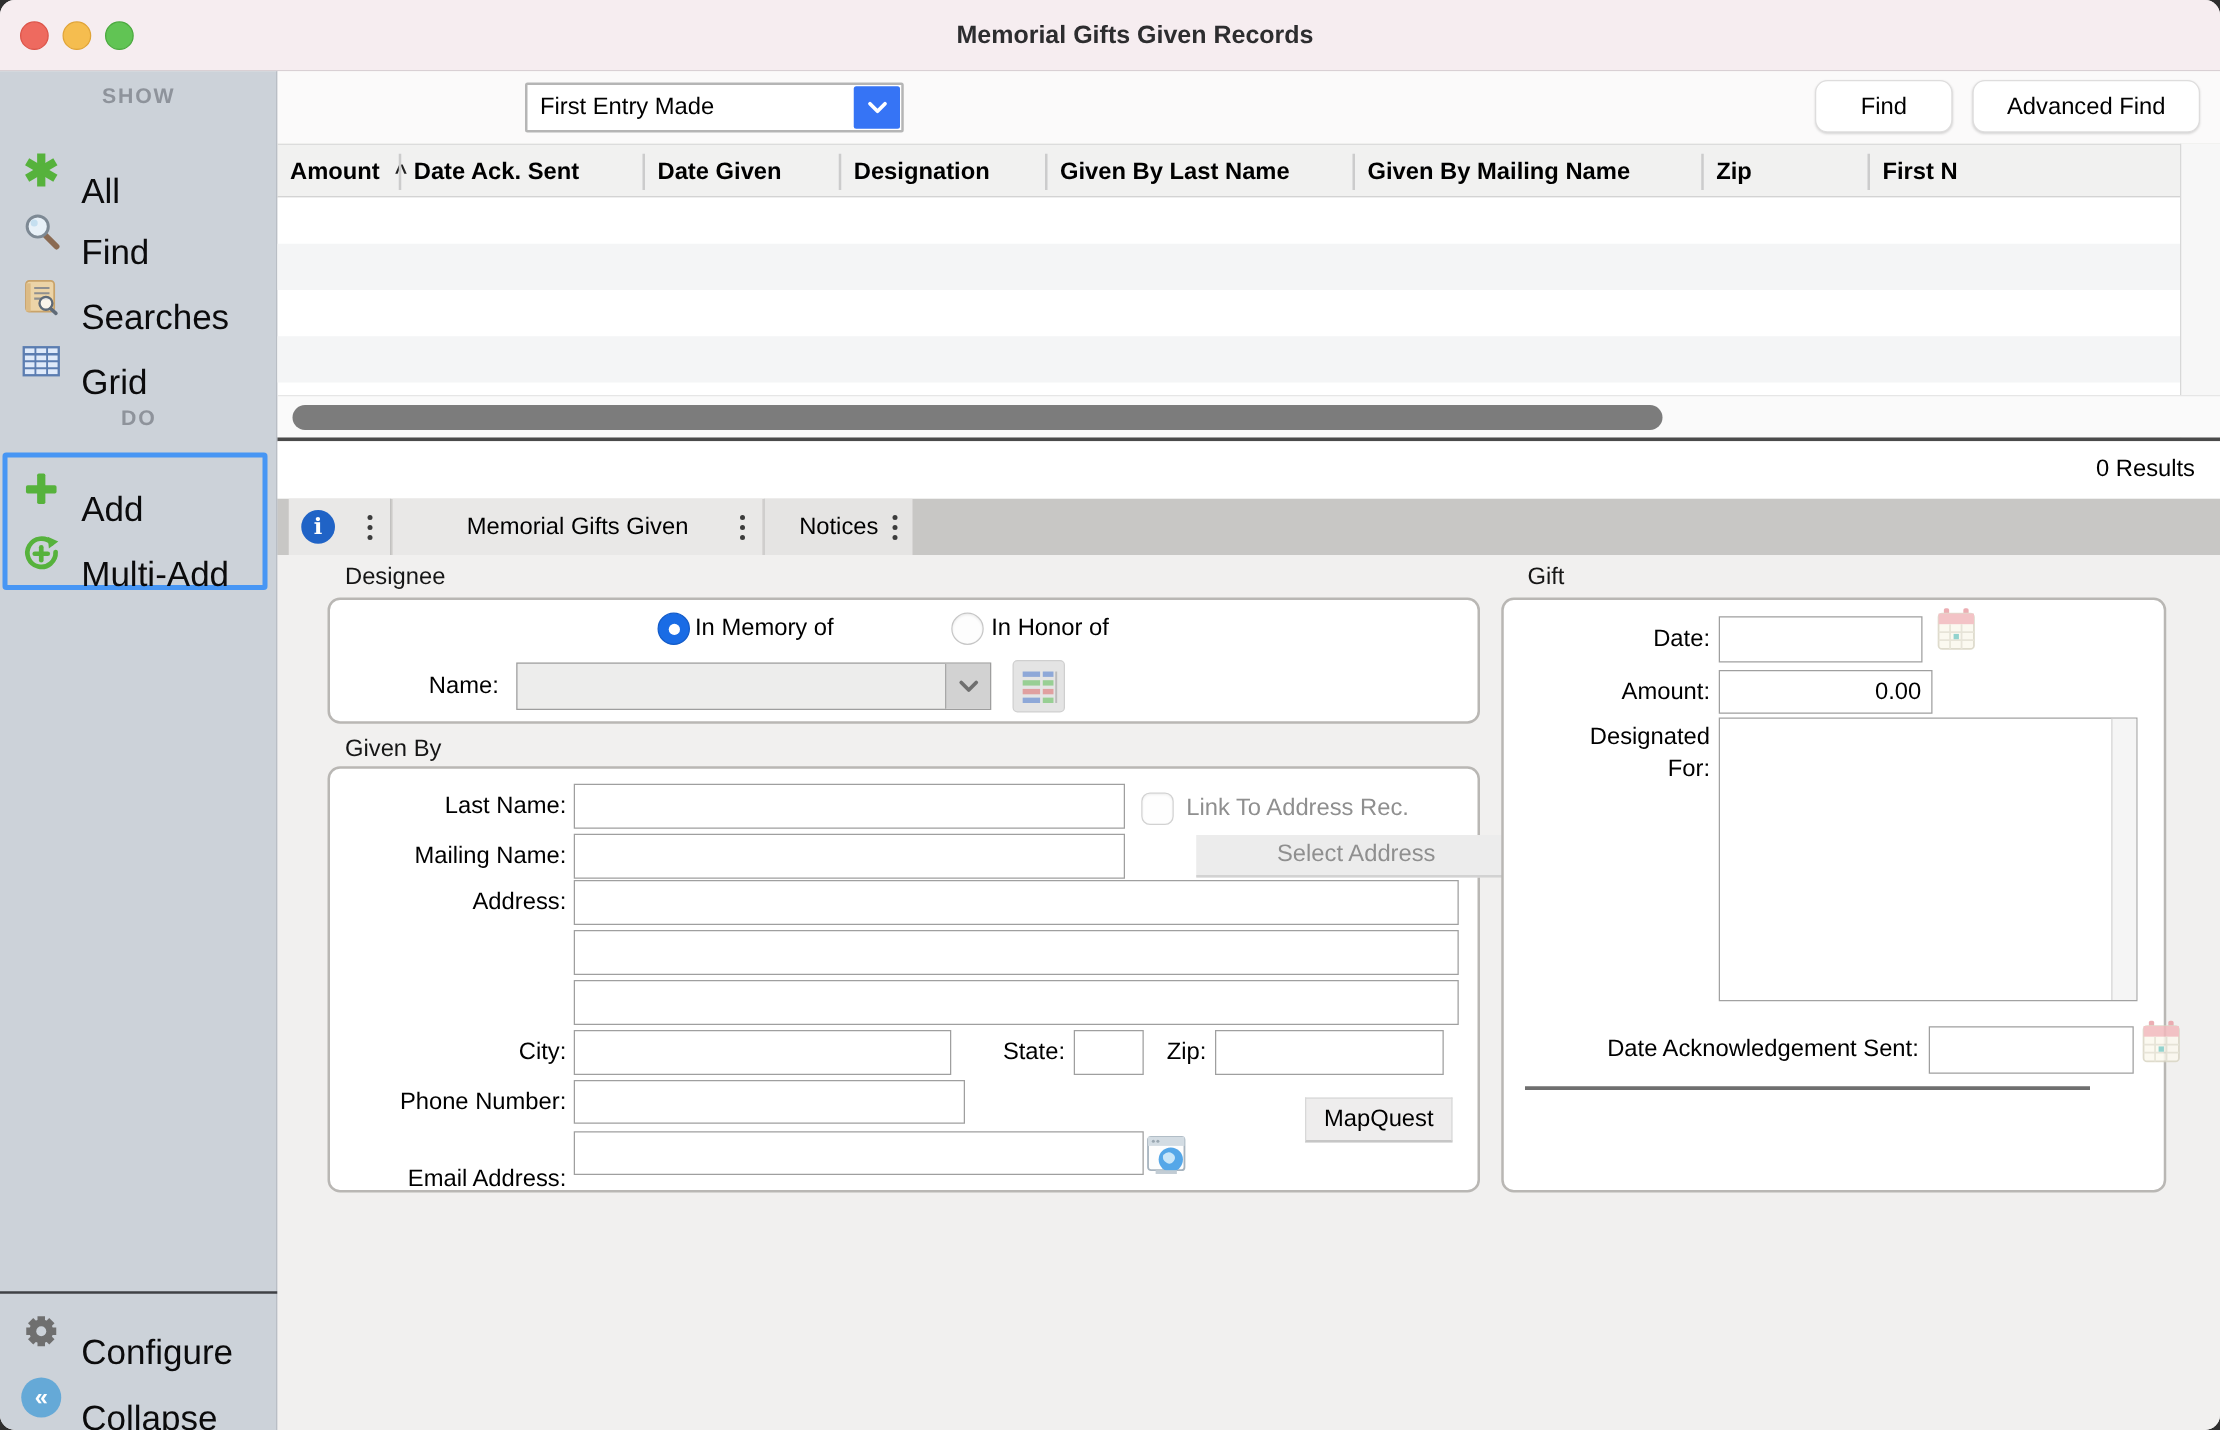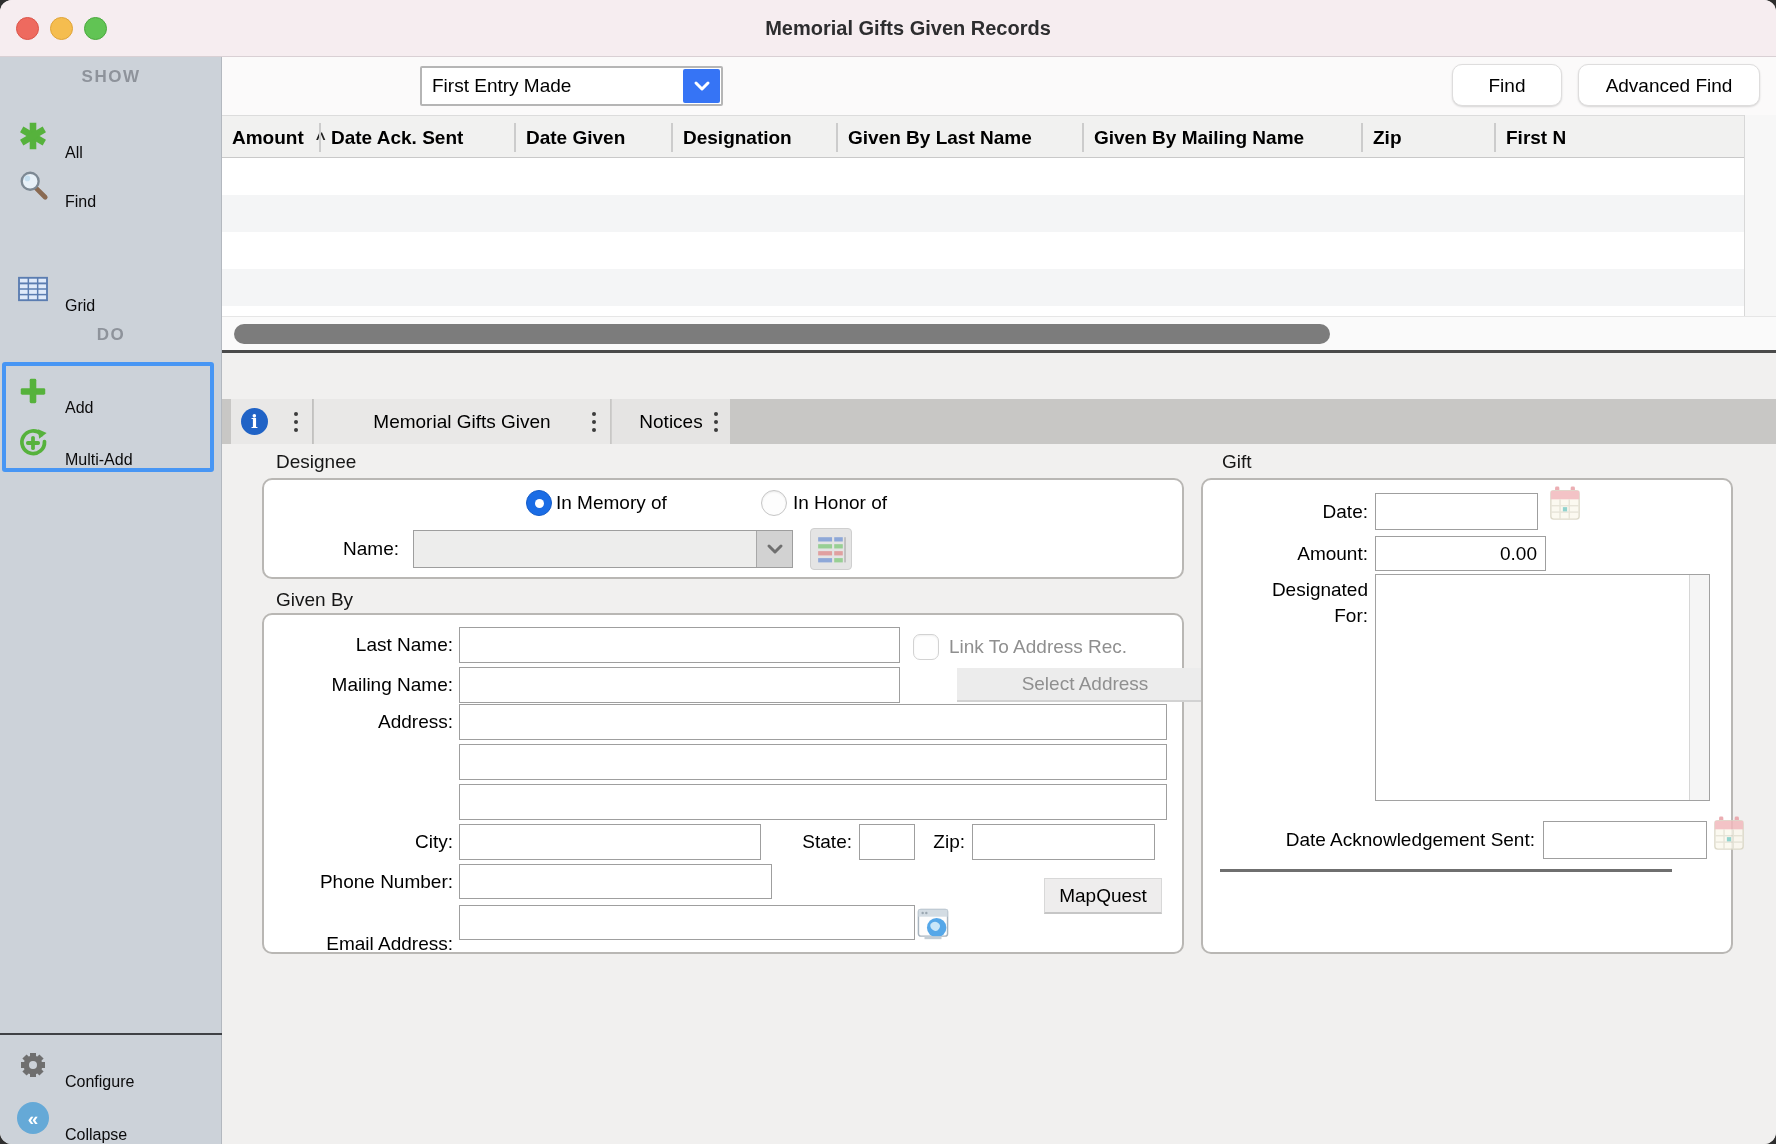--- a/index.html
+++ b/index.html
@@ -11,21 +11,21 @@
   .tl{position:absolute;top:17px;width:23px;height:23px;border-radius:50%;}
   .tl.red{left:16px;background:#ee6a5f;border:1px solid #dc5449;}
   .tl.yellow{left:50px;background:#f5bd4f;border:1px solid #e0a437;}
   .tl.green{left:84px;background:#61c454;border:1px solid #4aa93e;}
   .win-title{position:absolute;left:0;top:0;width:100%;height:57px;line-height:57px;text-align:center;font-size:20px;font-weight:bold;color:#2d2d2f;padding-left:40px;}
   
   .sidebar{position:absolute;left:0;top:57px;width:222px;height:1087px;background:#ccd2d9;border-right:1px solid #b3b8bf;}
   .sb-h{position:absolute;left:0;width:222px;text-align:center;font-size:17px;font-weight:bold;color:#8e939b;letter-spacing:1.5px;}
   .sb-item{position:absolute;left:0;width:222px;height:52px;display:flex;align-items:center;cursor:default;}
   .sb-ic{width:34px;height:34px;margin-left:16px;display:flex;align-items:center;justify-content:center;flex:0 0 auto;}
-  .sb-lb{margin-left:15px;font-size:16px;color:#0b0b0c;margin-top:34px;}
+  .sb-lb{margin-left:15px;font-size:28px;color:#0b0b0c;margin-top:34px;}
   .do-hl{position:absolute;left:2px;top:305px;width:212px;height:110px;border:4px solid #4796f4;border-radius:3px;pointer-events:none;}
   .sb-sep{position:absolute;left:0;top:976px;width:222px;height:2px;background:#3f4145;}
   .collapse-circ{width:32px;height:32px;border-radius:50%;background:#65a9d7;color:#fff;font-size:19px;font-weight:bold;display:flex;align-items:center;justify-content:center;line-height:1;}
   
   .main{position:absolute;left:222px;top:57px;width:1554px;height:1087px;}
   .toolbar{position:absolute;left:0;top:0;width:1554px;height:58px;background:#fbfafa;}
   .tb-label{position:absolute;left:18px;top:0;height:58px;line-height:58px;font-size:19px;color:#000;}
   .filter-dd{position:absolute;left:198px;top:9px;width:303px;height:40px;background:#fff;border:2px solid #b5b5b5;border-radius:2px;}
   .filter-dd .val{position:absolute;left:10px;top:0;height:36px;line-height:36px;font-size:19px;color:#000;}
   .filter-dd .blue{position:absolute;right:1px;top:1px;width:37px;height:34px;background:#3674f5;border-radius:2px;display:flex;align-items:center;justify-content:center;}
@@ -107,20 +107,36 @@
       <span class="sb-ic">
         <svg width="32" height="32" viewBox="0 0 34 34">
             <line x1="20" y1="20" x2="30" y2="30" stroke="#8a6a52" stroke-width="5" stroke-linecap="round"></line>
             <circle cx="14" cy="13" r="9" fill="#e8f1f8" stroke="#7d8994" stroke-width="2.5"></circle>
             <circle cx="11" cy="10" r="3" fill="#c5dff0"></circle>
           </svg>
       </span>
       <span class="sb-lb">Find</span>
     </div>
 
+    <div class="sb-item" style="top:154px;">
+      <span class="sb-ic">
+        <svg width="32" height="32" viewBox="0 0 34 34">
+            <path d="M7 4 h18 a3 3 0 0 1 3 3 v20 a3 3 0 0 1 -3 3 h-18 a3 3 0 0 1 -3 -3 v-20 a3 3 0 0 1 3 -3 z" fill="#ecd4a7" stroke="#c9a36a" stroke-width="1.5"></path>
+            <rect x="4" y="6" width="4" height="24" fill="#dcbb85"></rect>
+            <g stroke="#8f8f8f" stroke-width="1.8">
+              <line x1="11" y1="10" x2="24" y2="10"></line>
+              <line x1="11" y1="14.5" x2="24" y2="14.5"></line>
+              <line x1="11" y1="19" x2="24" y2="19"></line>
+            </g>
+            <circle cx="21" cy="23" r="5.5" fill="rgba(255,255,255,.75)" stroke="#5f6b78" stroke-width="2"></circle>
+            <line x1="25" y1="27.5" x2="29.5" y2="31.5" stroke="#5f6b78" stroke-width="3" stroke-linecap="round"></line>
+          </svg>
+      </span>
+      <span class="sb-lb">Searches</span>
+    </div>
 
     <div class="sb-item" style="top:206px;">
       <span class="sb-ic">
         <svg width="32" height="28" viewBox="0 0 34 30">
             <rect x="2" y="3" width="30" height="24" fill="#dfeafa" stroke="#5b7db1" stroke-width="2"></rect>
             <line x1="2" y1="9" x2="32" y2="9" stroke="#5b7db1" stroke-width="2"></line>
             <line x1="2" y1="15" x2="32" y2="15" stroke="#5b7db1" stroke-width="1.6"></line>
             <line x1="2" y1="21" x2="32" y2="21" stroke="#5b7db1" stroke-width="1.6"></line>
             <line x1="12" y1="3" x2="12" y2="27" stroke="#5b7db1" stroke-width="1.6"></line>
             <line x1="22" y1="3" x2="22" y2="27" stroke="#5b7db1" stroke-width="1.6"></line>
@@ -218,20 +234,23 @@
       <div class="stripe" style="top:37px;"></div>
       <div class="stripe" style="top:111px;"></div>
     </div>
     <div class="vstrip"></div>
 
     <div class="hscroll">
       <div class="hthumb"></div>
     </div>
     <div class="darkline"></div>
 
+    <div class="resultsbar">
+      <span class="results-txt">0 Results</span>
+    </div>
 
     <div class="tabstrip">
       <div class="tab" style="left:9px;width:82px;justify-content:space-between;padding:0 10px;border-right:1px solid #c2c1c0;">
         <span class="info-circ">i</span>
         <span class="vdots">
             <i></i>
             <i></i>
             <i></i>
           </span>
       </div>

